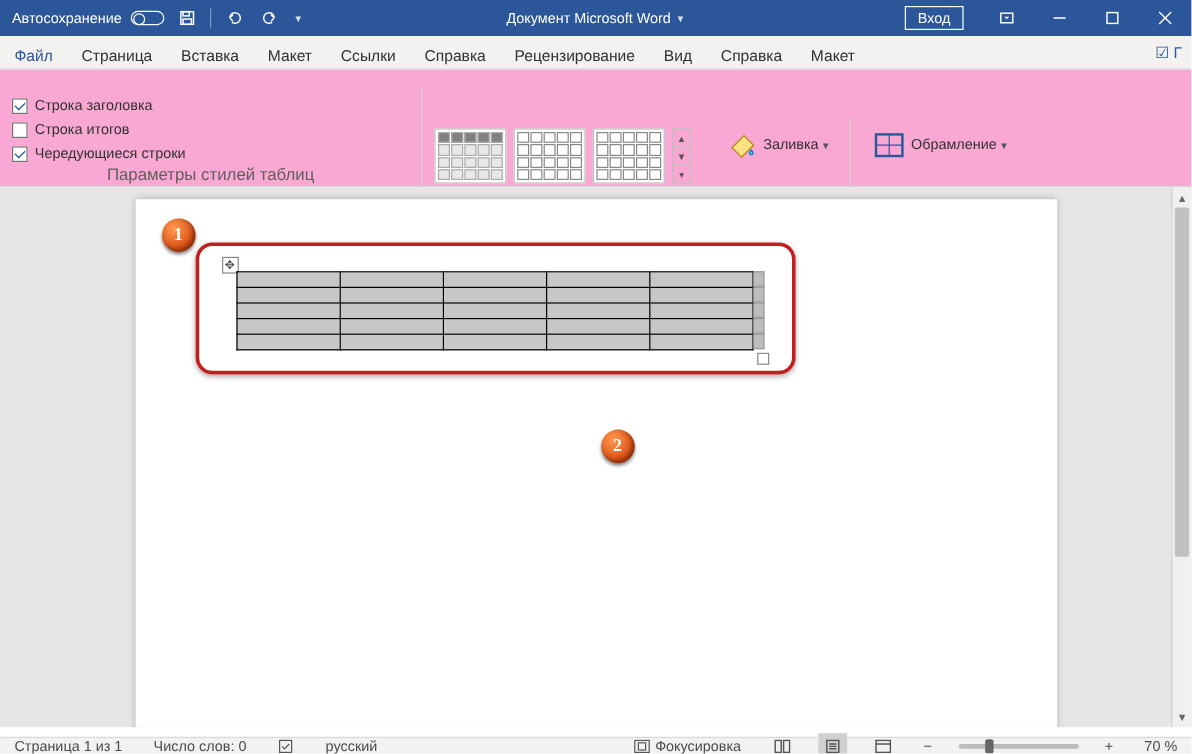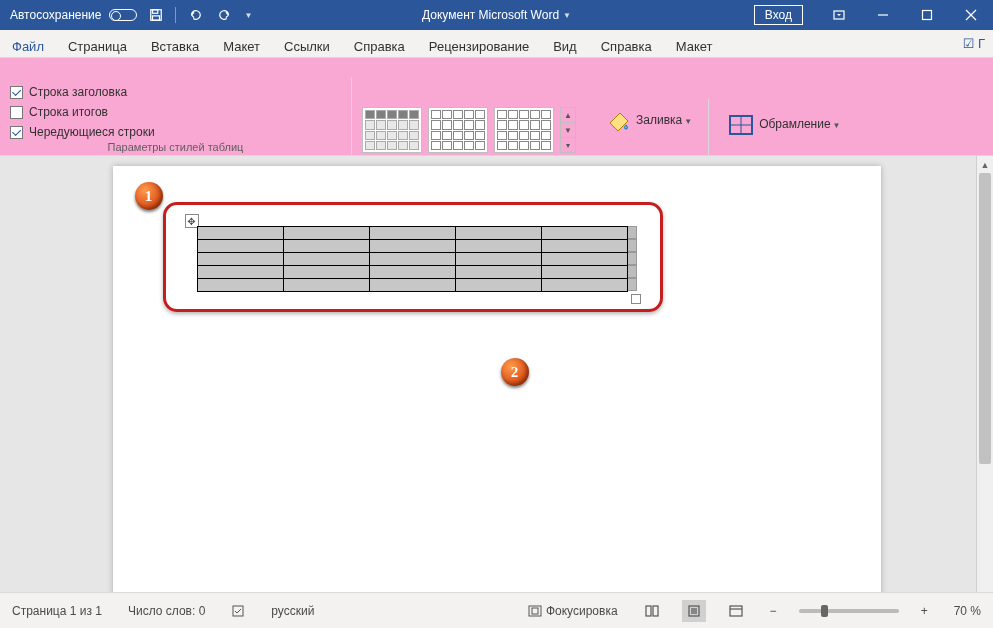--- a/index.html
+++ b/index.html
@@ -24,21 +24,21 @@
 .tab.file { color:#2b579a; font-weight:400; }
 .tab.active { color:#2b579a; font-weight:600; position:relative; }
 .tab.active::after { content:""; position:absolute; bottom:0; left:8px; right:8px; height:3px; background:#2b579a; }
 .tabs .spacer { flex:1; }
 .tabs .collapse { padding:0 8px; display:flex; align-items:center; cursor:pointer; color:#2b579a; }
 
 
 .ribbon { height:98px; background:#f9a8d4; border-bottom:1px solid #d9d9d9; display:flex; align-items:flex-end; font-size:12px; color:#323130; }
 .group { border-right:1px solid #d9d9d9; padding:4px 10px 2px 10px; display:flex; flex-direction:column; }
 .group .group-body { flex:1; display:flex; gap:20px; }
-.group .group-label { text-align:center; font-size:11px; color:#605e5c; padding-top:2px; }
+.group .group-label { text-align:center; font-size:14px; color:#605e5c; padding-top:2px; }
 .chk-col { display:flex; flex-direction:column; gap:6px; padding-top:4px; }
 .chk { display:flex; align-items:center; gap:6px; cursor:pointer; }
 .chk .box { width:13px; height:13px; border:1px solid #767676; background:#fff; display:flex; align-items:center; justify-content:center; }
 .chk.checked .box::after { content:""; width:7px; height:4px; border-left:1.6px solid #2b579a; border-bottom:1.6px solid #2b579a; transform:rotate(-45deg) translate(0.5px,-1px); }
 .style-gallery { display:flex; gap:6px; align-items:flex-start; padding-top:4px; }
 .style-thumb { width:60px; height:46px; border:1px solid #bfbfbf; background:#fff; display:flex; flex-direction:column; cursor:pointer; padding:2px; gap:1px; }
 .style-thumb .r { flex:1; display:flex; gap:1px; }
 .style-thumb .c { flex:1; border:0.5px solid #888; }
 .style-thumb.solid .r:first-child .c { background:#808080; }
 .style-thumb.solid .c { background:#e8e8e8; border-color:#aaa; }
@@ -66,21 +66,21 @@
 
 
 .tbl-move { position:absolute; width:14px; height:14px; border:1px solid #888; background:#fff; display:flex; align-items:center; justify-content:center; font-size:10px; color:#555; cursor:move; }
 .word-table { position:absolute; border-collapse:collapse; }
 .word-table td { border:1px solid #000; width:86px; height:13px; background:#c7c7c7; }
 .col-markers { position:absolute; display:flex; flex-direction:column; gap:0; }
 .col-markers div { width:9px; height:13px; background:#bdbdbd; border:1px solid #999; border-left:none; }
 .resize-handle { position:absolute; width:10px; height:10px; border:1px solid #888; background:#fff; cursor:nwse-resize; }
 
 
-.statusbar { position:absolute; bottom:0; left:0; right:0; height:36px; background:#f3f2f1; border-top:1px solid #d9d9d9; display:flex; align-items:center; font-size:12px; color:#4b4b4b; padding:0 8px; gap:18px; }
+.statusbar { position:absolute; bottom:0; left:0; right:0; height:14px; background:#f3f2f1; border-top:1px solid #d9d9d9; display:flex; align-items:center; font-size:12px; color:#4b4b4b; padding:0 8px; gap:18px; }
 .statusbar .spacer { flex:1; }
 .statusbar .sb-btn { display:flex; align-items:center; gap:4px; cursor:pointer; padding:0 4px; height:100%; }
 .statusbar .view-btn { width:24px; height:22px; display:flex; align-items:center; justify-content:center; cursor:pointer; }
 .statusbar .view-btn.active { background:#d0d0d0; }
 .statusbar .view-btn svg { width:14px; height:12px; stroke:#555; fill:none; stroke-width:1.2; }
 .zoom-slider { width:100px; height:4px; background:#bbb; position:relative; border-radius:2px; }
 .zoom-slider .knob { position:absolute; width:7px; height:12px; background:#666; top:-4px; left:22%; border-radius:2px; }
 </style>
 </head>
 <body>

